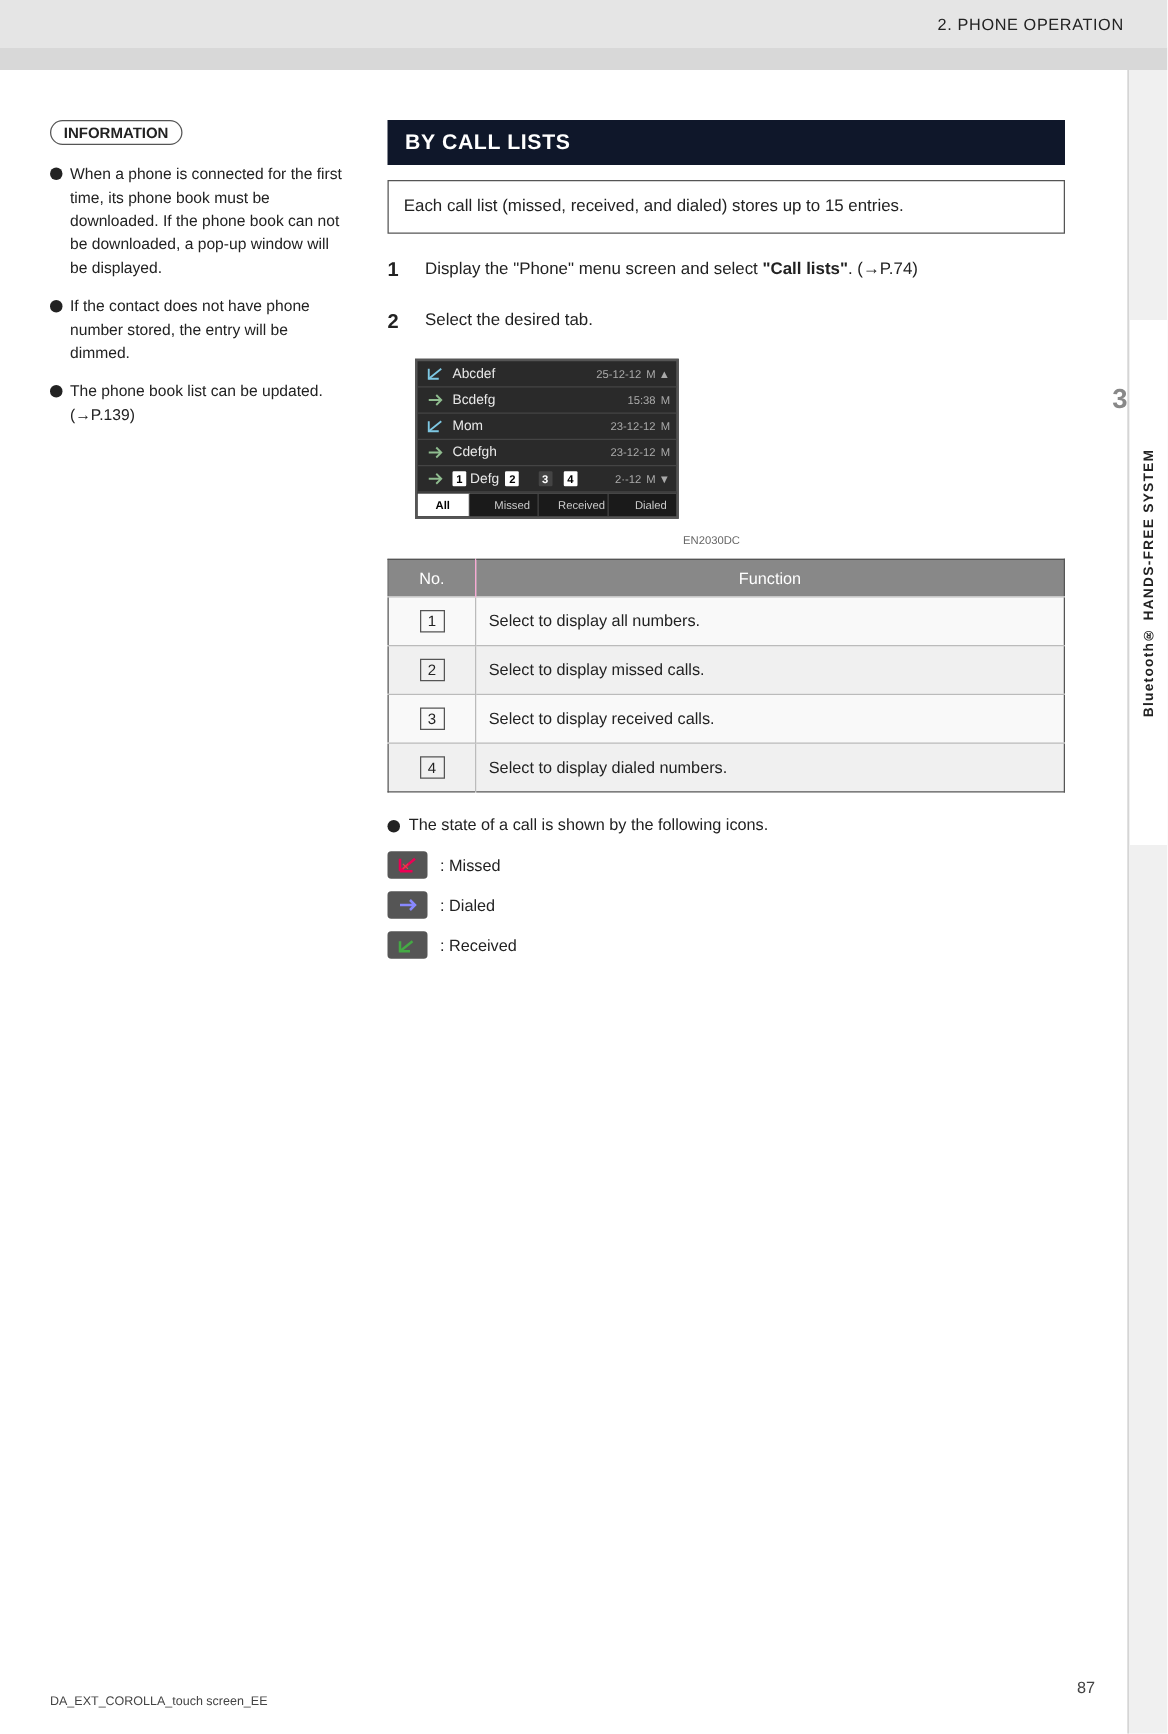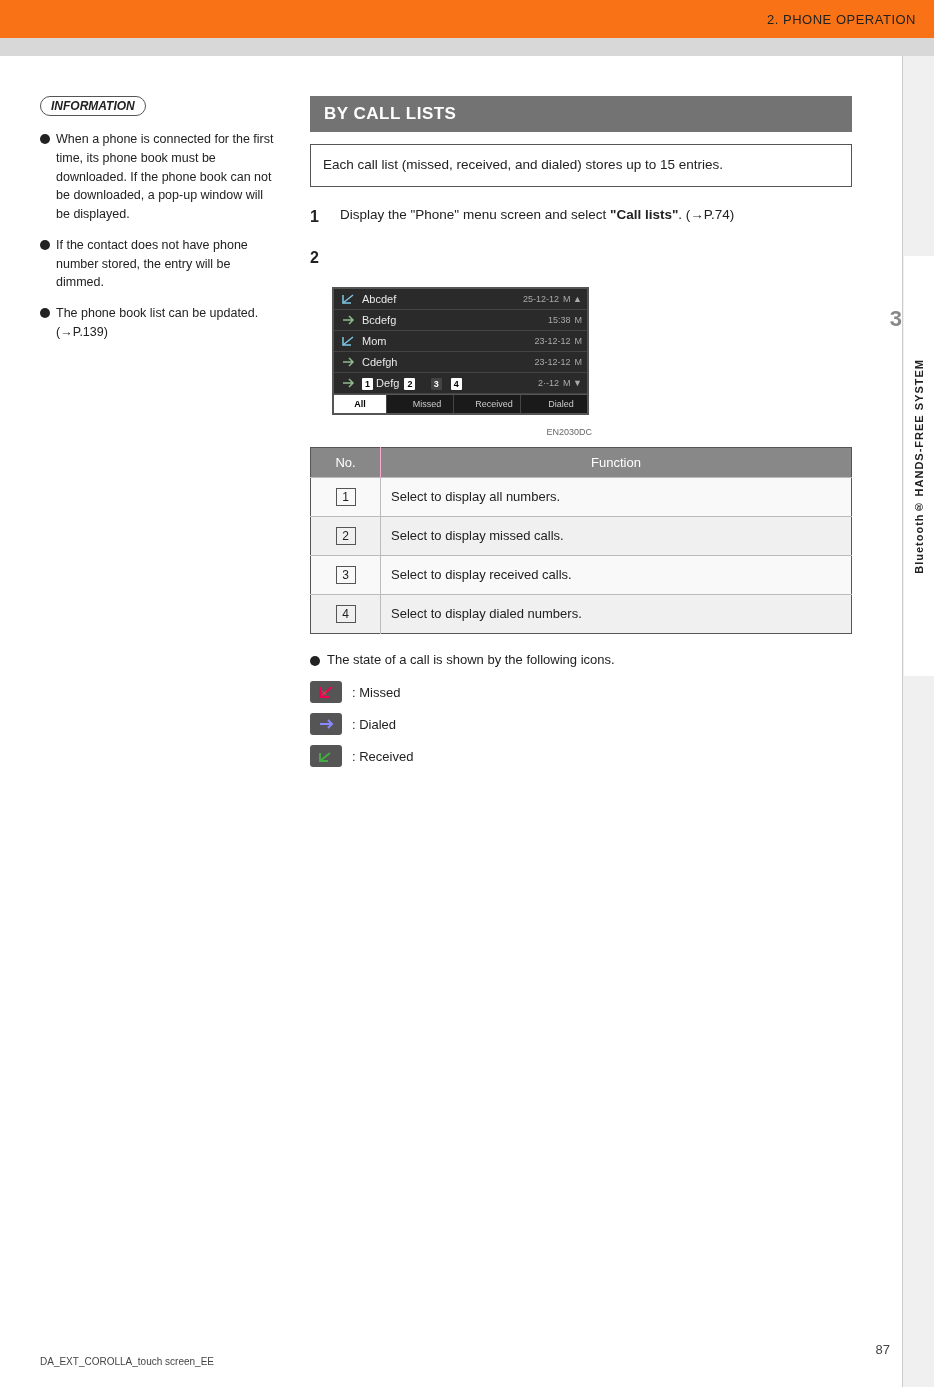--- a/index.html
+++ b/index.html
@@ -8,26 +8,26 @@
       min-height: 1387px;
       background: #fff;
       font-family: Arial, Helvetica, sans-serif;
       font-size: 14px;
       color: #222;
       position: relative;
     }
 
     
     .top-bar {
-      background: #f97316;
+      background: #e5e5e5;
       height: 38px;
       display: flex;
       align-items: center;
       justify-content: flex-end;
-      padding-right: 18px;
+      padding-right: 35px;
     }
     .top-bar-title {
       font-size: 13px;
       color: #222;
       font-weight: normal;
       letter-spacing: 0.5px;
     }
 
     
     .sub-bar {
@@ -84,21 +84,20 @@
     
     .info-box {
       border: 1.5px solid #555;
       border-radius: 14px;
       display: inline-block;
       padding: 2px 10px;
       font-size: 12px;
       font-weight: bold;
       margin-bottom: 14px;
       color: #222;
-      font-style: italic;
     }
 
     .bullet-list {
       list-style: none;
       padding: 0;
     }
     .bullet-list li {
       display: flex;
       align-items: flex-start;
       margin-bottom: 12px;
@@ -115,21 +114,21 @@
       margin-right: 6px;
     }
 
     
     .right-column {
       flex: 1;
     }
 
     
     .section-header {
-      background: #737373;
+      background: #0f172a;
       color: #fff;
       font-size: 17px;
       font-weight: bold;
       padding: 8px 14px;
       margin-bottom: 12px;
       letter-spacing: 0.5px;
     }
 
     
     .intro-box {
@@ -155,21 +154,21 @@
       min-width: 22px;
       margin-right: 8px;
       color: #222;
     }
     .step-content {
       flex: 1;
     }
 
     
     .phone-screen {
-      width: 257px;
+      width: 211px;
       background: #2a2a2a;
       border: 2px solid #555;
       margin-bottom: 12px;
       overflow: hidden;
       position: relative;
     }
     .phone-row {
       display: flex;
       align-items: center;
       border-bottom: 1px solid #444;
@@ -312,21 +311,21 @@
     .call-icon.missed { background: #555; }
     .call-icon.received { background: #555; }
     .call-icon.dialed { background: #555; }
     .call-icon svg { width: 16px; height: 14px; }
     .icon-label { font-size: 13px; color: #222; }
 
     
     .page-number {
       position: absolute;
       bottom: 30px;
-      right: 44px;
+      right: 58px;
       font-size: 13px;
       color: #444;
     }
 
     
     .footer {
       position: absolute;
       bottom: 20px;
       left: 40px;
       font-size: 10px;
@@ -386,20 +385,21 @@
 
     <div class="intro-box">Each call list (missed, received, and dialed) stores up to 15 entries.</div>
 
     <div class="step">
       <span class="step-num">1</span>
       <span class="step-content">Display the "Phone" menu screen and select <strong>"Call lists"</strong>. (→P.74)</span>
     </div>
 
     <div class="step">
       <span class="step-num">2</span>
+      <span class="step-content">Select the desired tab.</span>
     </div>
 
     <div style="margin-left: 22px;">
       <div class="phone-screen">
 
         <div class="phone-row">
           <div class="phone-icon">
             <svg viewBox="0 0 14 12" width="14" height="12" fill="none">
               <path d="M2 10 L12 2" stroke="#7ec8e3" stroke-width="1.5"></path>
               <path d="M2 2 L2 10 L10 10" stroke="#7ec8e3" stroke-width="1.5" fill="none"></path>

